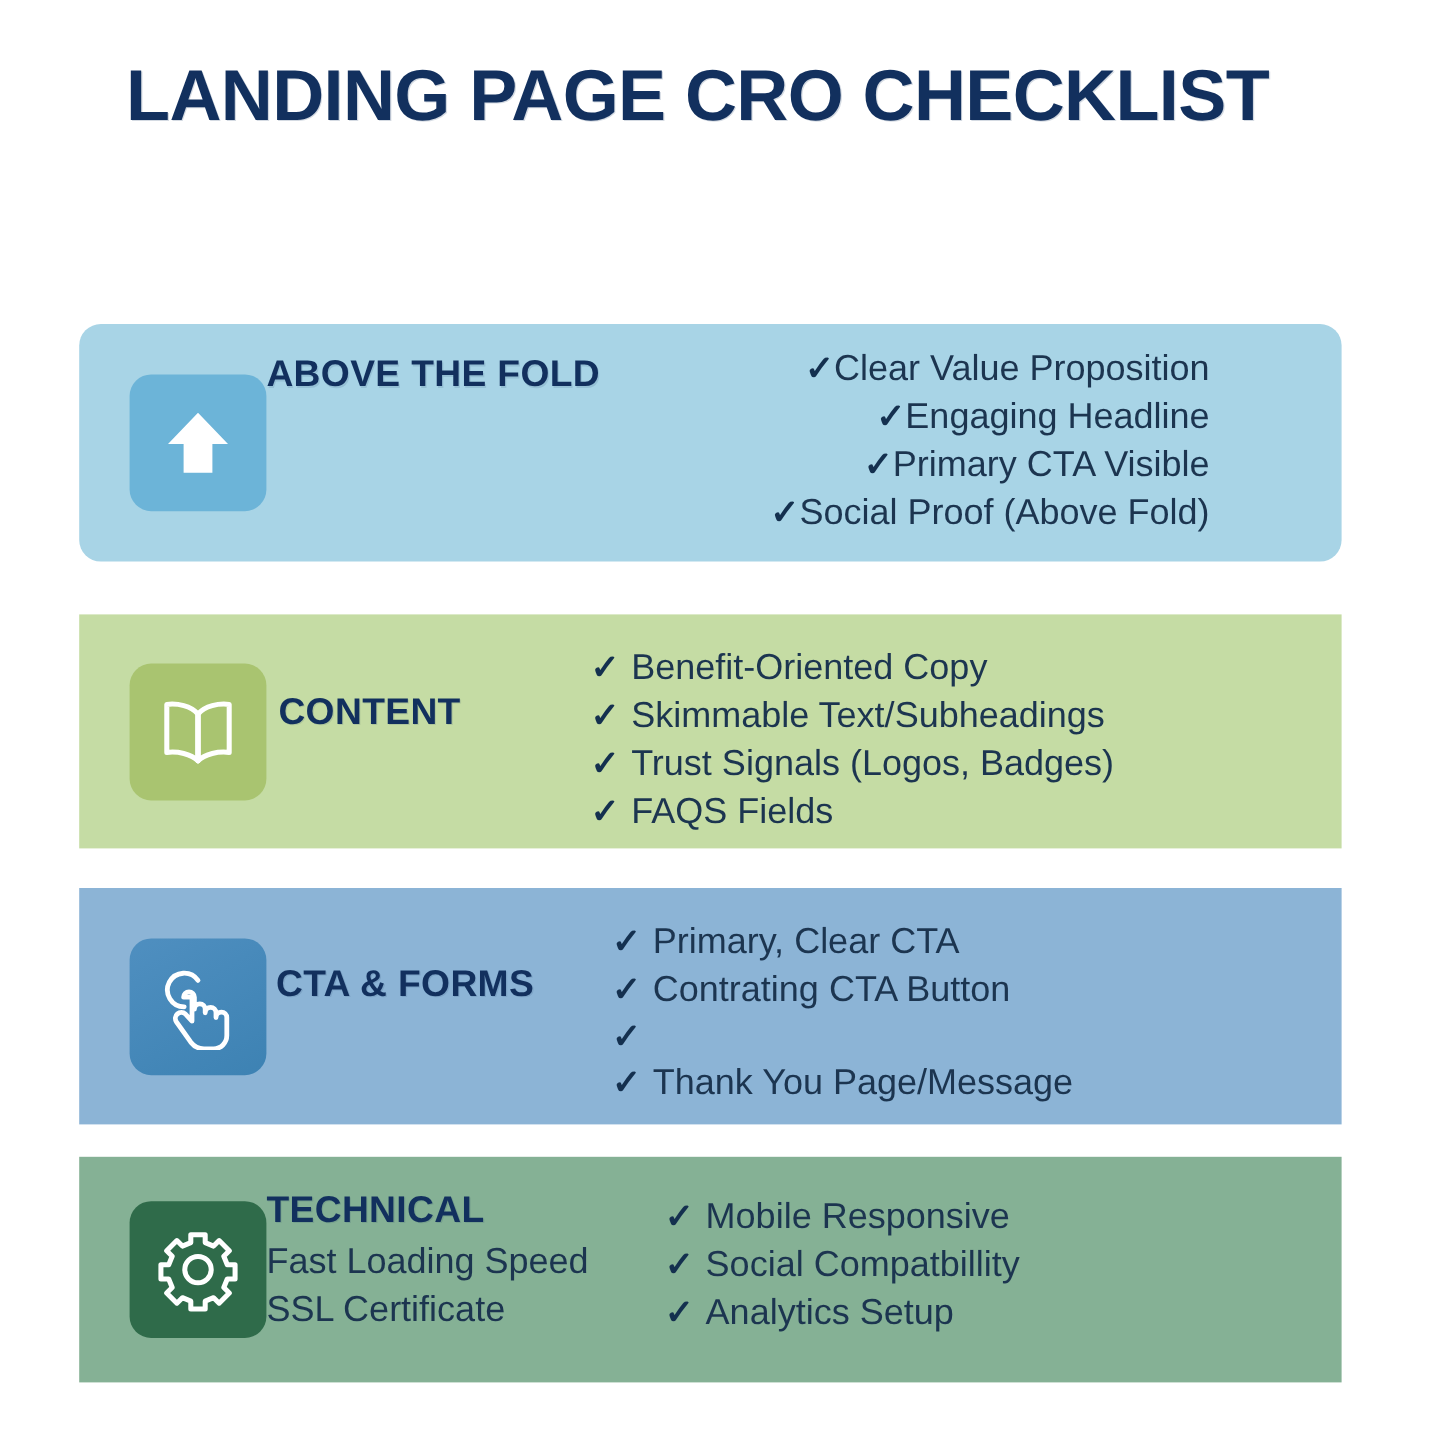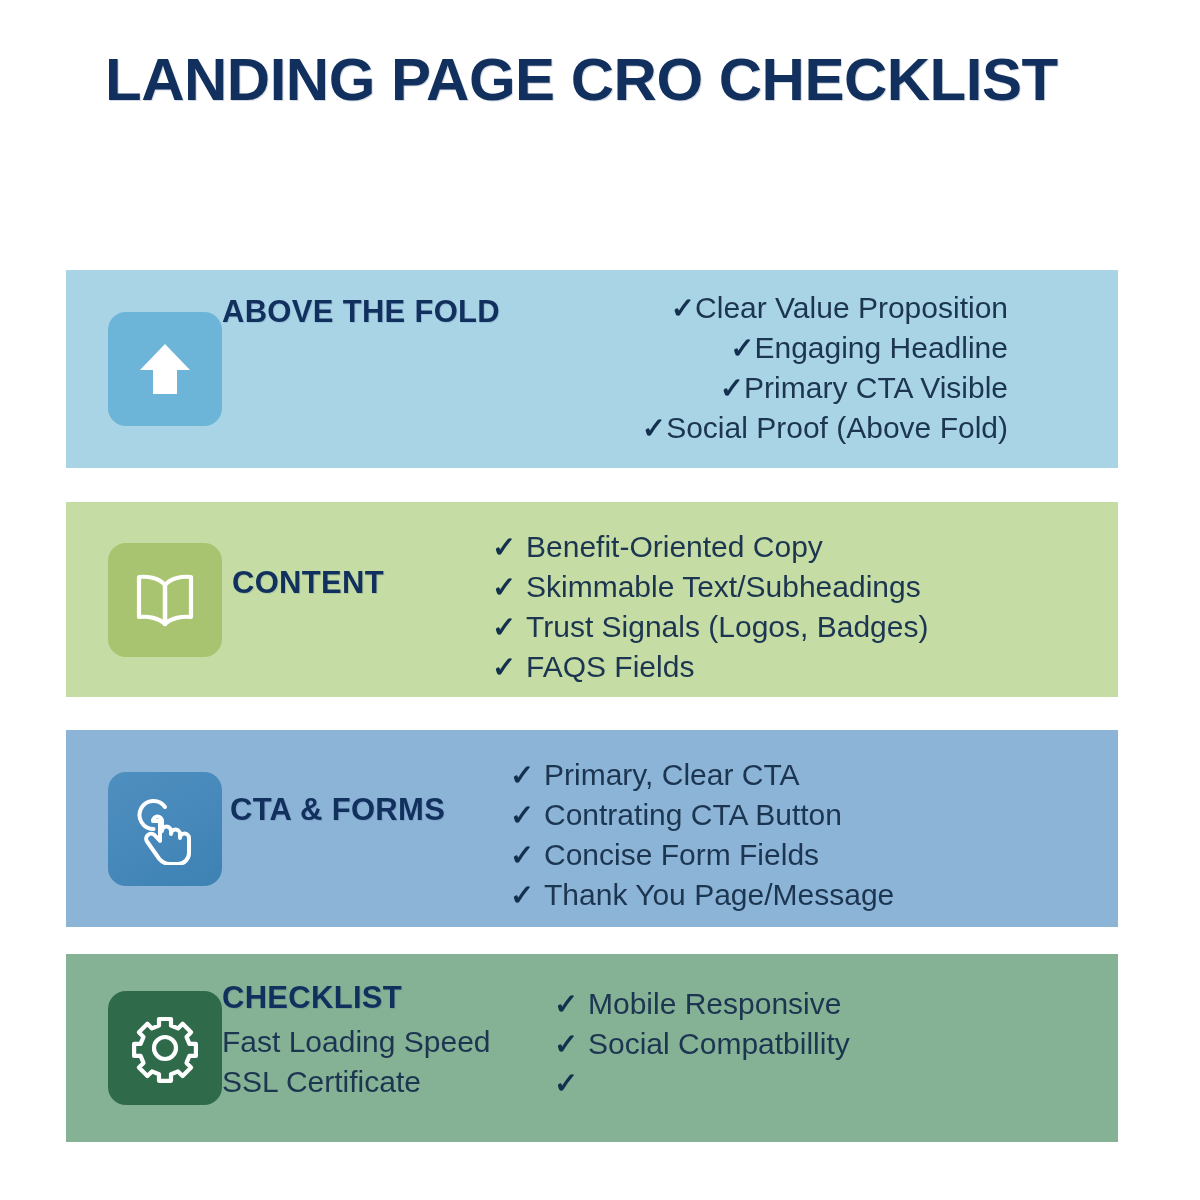--- a/index.html
+++ b/index.html
@@ -47,21 +47,21 @@
     width: 1052px;
   }
   .card {
     position: relative;
     display: flex;
     align-items: center;
     box-sizing: border-box;
     width: 1052px;
     padding: 0 0 0 42px;
   }
-  .card-1 { height: 198px; background: #a8d4e6; margin-bottom: 34px; }
+  .card-1 { height: 198px; background: #a8d4e6; margin-bottom: 44px; border-radius: 18px; }
   .card-2 { height: 195px; background: #c5dca4; margin-bottom: 33px; }
   .card-3 { height: 197px; background: #8cb4d6; margin-bottom: 27px; }
   .card-4 { height: 188px; background: #85b195; }
 
   .icon-tile {
     flex: 0 0 auto;
     width: 114px;
     height: 114px;
     border-radius: 18px;
     display: flex;
@@ -258,54 +258,54 @@
         <li class="check-item">
           <span class="tick">✓</span>
           <span>Primary, Clear CTA</span>
         </li>
         <li class="check-item">
           <span class="tick">✓</span>
           <span>Contrating CTA Button</span>
         </li>
         <li class="check-item">
           <span class="tick">✓</span>
-          <span>Concise Form Fields</span>
         </li>
         <li class="check-item">
           <span class="tick">✓</span>
           <span>Thank You Page/Message</span>
         </li>
       </ul>
     </div>
   </div>
 
   <div class="card card-4">
     <div class="icon-tile tile-4">
       <svg width="72" height="72" viewBox="0 0 72 72" aria-hidden="true">
         <g fill="none" stroke="#ffffff" stroke-width="4.2" stroke-linejoin="round" stroke-linecap="round">
           <path d="M30 7 h12 v6.5 l7 2.9 l4.6 -4.6 l8.5 8.5 l-4.6 4.6 l2.9 7 h6.5 v12 h-6.5 l-2.9 7 l4.6 4.6 l-8.5 8.5 l-4.6 -4.6 l-7 2.9 v6.5 h-12 v-6.5 l-7 -2.9 l-4.6 4.6 l-8.5 -8.5 l4.6 -4.6 l-2.9 -7 h-6.5 v-12 h6.5 l2.9 -7 l-4.6 -4.6 l8.5 -8.5 l4.6 4.6 l7 -2.9 z"></path>
           <circle cx="36" cy="36" r="11"></circle>
         </g>
       </svg>
     </div>
     <div class="card-body">
       <div class="c4-left">
-        <div class="cat-heading">CHECKLIST</div>
+        <div class="cat-heading">TECHNICAL</div>
         <div class="plain-item">Fast Loading Speed</div>
         <div class="plain-item">SSL Certificate</div>
       </div>
       <ul class="check-list c4-list">
         <li class="check-item">
           <span class="tick">✓</span>
           <span>Mobile Responsive</span>
         </li>
         <li class="check-item">
           <span class="tick">✓</span>
           <span>Social Compatbillity</span>
         </li>
         <li class="check-item">
           <span class="tick">✓</span>
+          <span>Analytics Setup</span>
         </li>
       </ul>
     </div>
   </div>
 
 </div>
 
 </body></html>

